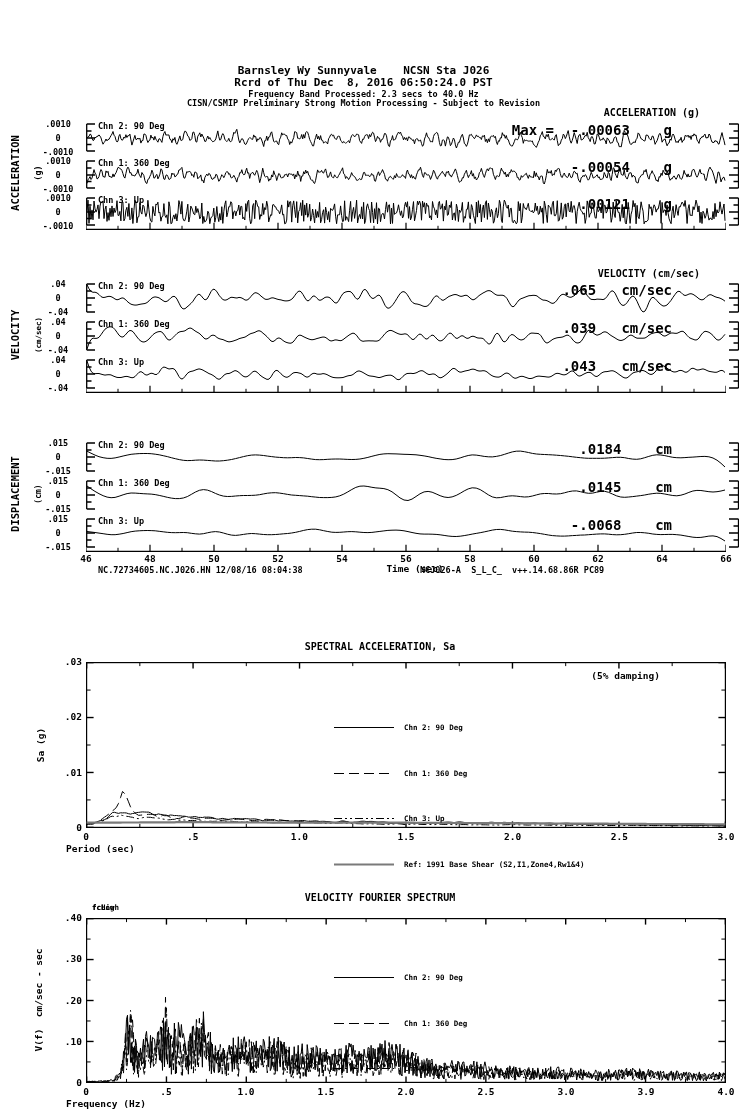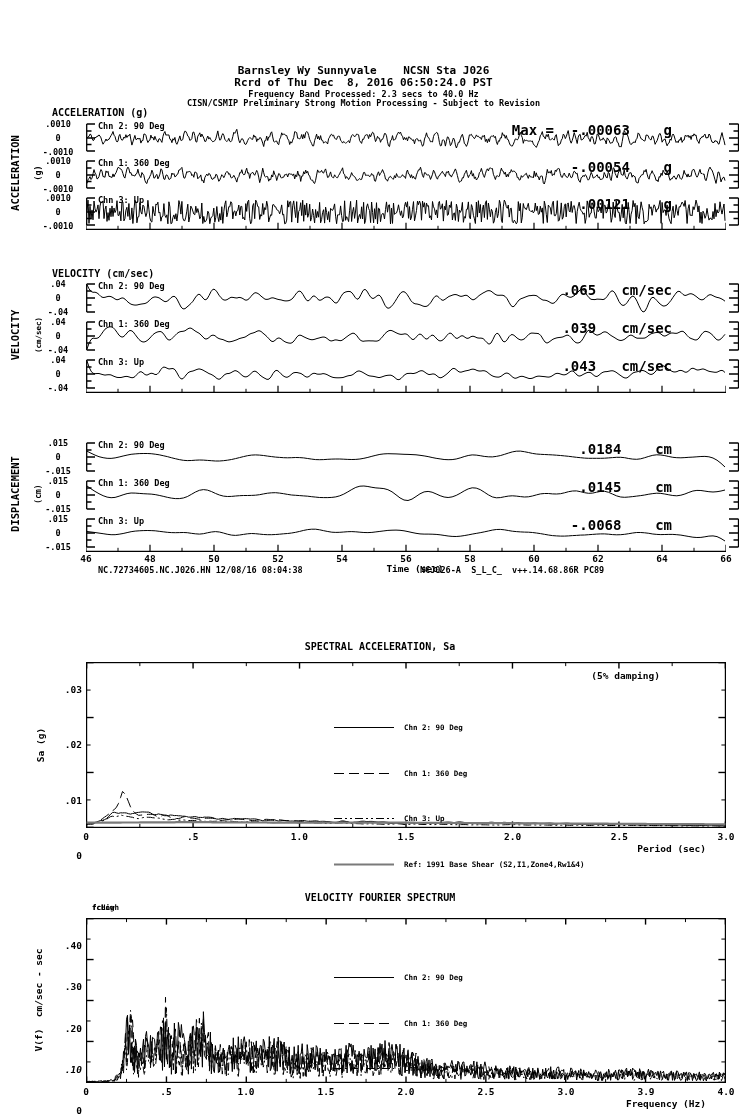--- a/index.html
+++ b/index.html
@@ -2,33 +2,33 @@
 <html><head>
 <meta charset="utf-8">
 <style>
   html,body{margin:0;padding:0;background:#fff;}
   .page{position:relative;width:739px;height:1115px;background:#ffffff;overflow:hidden;
         font-family:"DejaVu Sans Mono",monospace;font-weight:700;color:#000;border-radius:17px;}
   .page span,.page div{white-space:pre;}
   .hl{position:absolute;left:0;width:727px;text-align:center;}
   .h-big{font-size:11px;}
   .h-sm{font-size:8.5px;}
-  .ptitle{position:absolute;left:52px;width:640px;text-align:left;font-size:10px;}
+  .ptitle{position:absolute;left:60px;width:640px;text-align:right;font-size:10px;}
   .stitle{position:absolute;left:60px;width:640px;text-align:center;font-size:10px;}
   .vlab{position:absolute;transform:translate(-50%,-50%) rotate(-90deg);transform-origin:center;}
   .trow{position:absolute;left:0;right:0;}
   .yt{position:absolute;left:34px;width:48px;text-align:center;font-size:8.5px;line-height:10px;}
   .yt.a{top:1px;} .yt.b{top:15px;} .yt.c{top:29px;}
   .chn{position:absolute;left:98px;top:3px;font-size:8.5px;}
   .mx{position:absolute;right:67px;top:4px;font-size:14px;}
   .wave{position:absolute;left:86px;top:0;}
   .taxis{position:absolute;left:86px;}
   .xtl{position:absolute;width:30px;text-align:center;font-size:9.5px;}
-  .ytl{position:absolute;left:34px;width:48px;text-align:right;font-size:9.5px;margin-top:28px;}
-  .xlabel{position:absolute;left:66px;width:640px;text-align:right;font-size:9.5px;}
+  .ytl{position:absolute;left:34px;width:48px;text-align:right;font-size:9.5px;}
+  .xlabel{position:absolute;left:66px;width:640px;text-align:left;font-size:9.5px;}
   .specplot{position:absolute;left:86px;}
   .legend{position:absolute;left:333px;}
   .lrow{display:flex;align-items:center;height:7.5px;}
   .ltxt{font-size:7.5px;margin-left:9px;line-height:7.5px;}
   .damping{position:absolute;right:79px;top:670px;font-size:9.5px;}
   .fc{position:absolute;left:92px;top:903px;font-size:7.5px;}
   .f-left{position:absolute;left:98px;top:565px;font-size:8.5px;}
   .f-time{position:absolute;left:330px;top:563px;width:170px;text-align:center;font-size:9.5px;}
   .f-right{position:absolute;left:420px;top:565px;font-size:8.5px;}
 </style>
@@ -405,21 +405,21 @@
     <span class="xtl" style="left: 71px; top: 831px;">0</span>
     <span class="xtl" style="left: 177.667px; top: 831px;">.5</span>
     <span class="xtl" style="left: 284.333px; top: 831px;">1.0</span>
     <span class="xtl" style="left: 391px; top: 831px;">1.5</span>
     <span class="xtl" style="left: 497.667px; top: 831px;">2.0</span>
     <span class="xtl" style="left: 604.333px; top: 831px;">2.5</span>
     <span class="xtl" style="left: 711px; top: 831px;">3.0</span>
     <span class="ytl" style="position: absolute; top: 912px;">.40</span>
     <span class="ytl" style="position: absolute; top: 953.25px;">.30</span>
     <span class="ytl" style="position: absolute; top: 994.5px;">.20</span>
-    <span class="ytl" style="position: absolute; top: 1035.75px; font-style: italic;">.10</span>
+    <span class="ytl" style="position: absolute; top: 1035.75px;">.10</span>
     <span class="ytl" style="position: absolute; top: 1077px;">0</span>
     <span class="xtl" style="left: 71px; top: 1086px;">0</span>
     <span class="xtl" style="left: 151px; top: 1086px;">.5</span>
     <span class="xtl" style="left: 231px; top: 1086px;">1.0</span>
     <span class="xtl" style="left: 311px; top: 1086px;">1.5</span>
     <span class="xtl" style="left: 391px; top: 1086px;">2.0</span>
     <span class="xtl" style="left: 471px; top: 1086px;">2.5</span>
     <span class="xtl" style="left: 551px; top: 1086px;">3.0</span>
     <span class="xtl" style="left: 631px; top: 1086px;">3.9</span>
     <span class="xtl" style="left: 711px; top: 1086px;">4.0</span>

